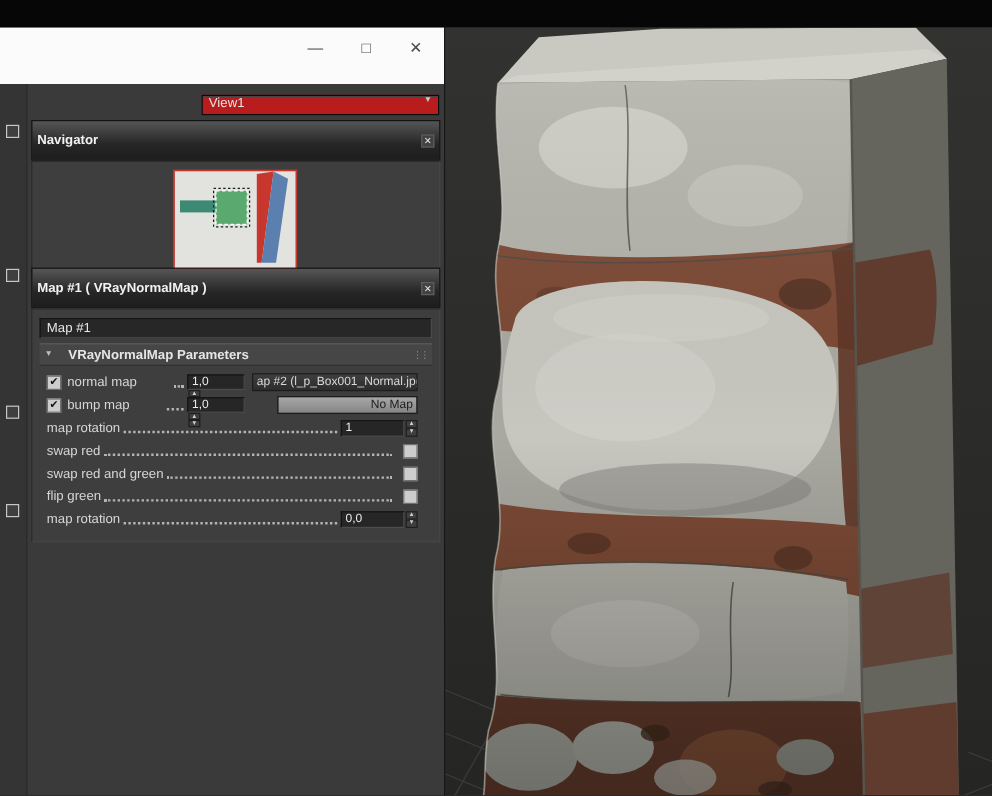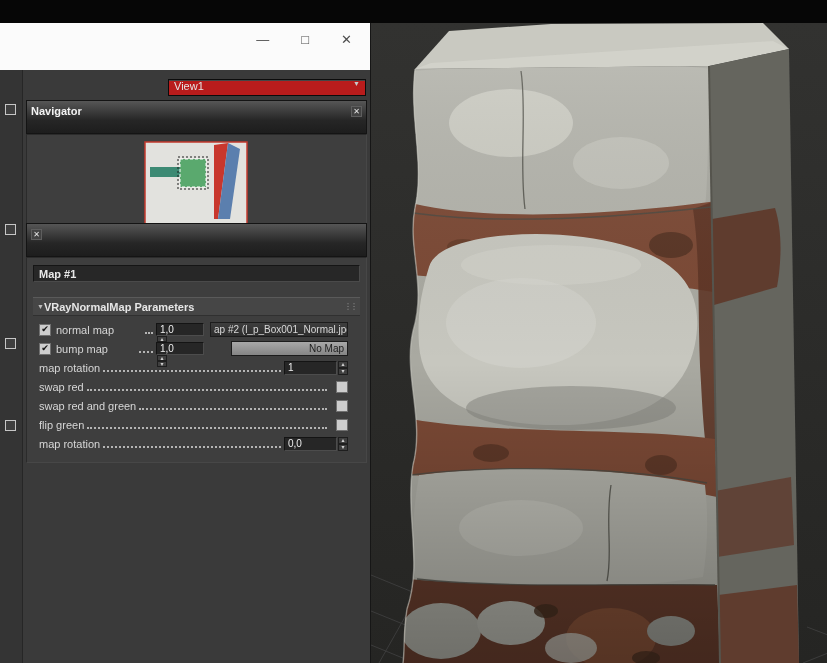--- a/index.html
+++ b/index.html
@@ -20,36 +20,36 @@
 
   
   .left-panel{position:absolute;left:23px;top:70px;width:347px;height:593px;background:#3a3a3a;}
 
   .view-dd{position:absolute;left:145px;top:9px;width:198px;height:17px;background:#b91c1c;border:1px solid #0c0c0c;
            box-shadow:inset 0 1px 0 #454545;display:flex;align-items:flex-start;box-sizing:border-box;color:#e4e4e4;
            font-size:11px;padding:0 5px;}
   .dd-label{flex:1;}
   .dd-arrow{font-size:7px;color:#c9c9c9;}
 
-  .panel-hdr{height:15px;background:linear-gradient(#565656,#262626 60%,#1d1d1d);display:flex;align-items:flex-end;
+  .panel-hdr{height:15px;background:linear-gradient(#565656,#262626 60%,#1d1d1d);display:flex;align-items:center;
              padding:16px 4px;color:#f2f2f2;font-size:11px;font-weight:bold;border:1px solid #141414;box-sizing:border-box;gap:4px;}
   .ph-title{flex:1;white-space:nowrap;overflow:hidden;}
   .ph-close{width:11px;height:11px;background:#424242;border:1px solid #5e5e5e;color:#e8e8e8;font-size:8px;line-height:9px;
             text-align:center;font-weight:normal;box-sizing:border-box;flex:0 0 auto;}
 
   .nav-panel{position:absolute;left:3px;top:30px;width:341px;}
   .nav-content{height:100px;background:#3e3e3e;border:1px solid;border-color:#2b2b2b #474747 #474747 #2b2b2b;position:relative;box-sizing:border-box;}
   .preview-box{position:absolute;left:117px;top:6px;width:104px;height:84px;}
 
   .map-panel{position:absolute;left:3px;top:153px;width:341px;}
   .map-body{background:#3e3e3e;border:1px solid;border-color:#2b2b2b #474747 #474747 #2b2b2b;padding:7px 4px 9px;box-sizing:border-box;}
   .name-field{display:block;width:calc(100% - 4px);margin:0 2px;height:17px;background:#272727;border:1px solid;
-              border-color:#151515 #4a4a4a #4a4a4a #151515;color:#e8e8e8;font-size:11px;padding:0 5px;box-sizing:border-box;font-family:inherit;font-weight:bold;}
-  .rollout{margin:15px 2px 0;height:17px;background:#464646;border-top:1px solid #5a5a5a;border-bottom:1px solid #303030;
-           display:flex;align-items:center;padding:0 4px;color:#e6e6e6;font-size:11px;font-weight:bold;gap:0;}
+              border-color:#151515 #4a4a4a #4a4a4a #151515;color:#e8e8e8;font-size:11px;padding:0 5px;box-sizing:border-box;font-family:inherit;}
+  .rollout{margin:4px 2px 0;height:17px;background:#464646;border-top:1px solid #5a5a5a;border-bottom:1px solid #303030;
+           display:flex;align-items:center;padding:0 4px;color:#e6e6e6;font-size:11px;font-weight:bold;gap:13px;}
   .ro-arrow{font-size:7px;color:#bdbdbd;font-weight:normal;}
   .ro-title{flex:1;}
   .ro-grip{font-size:8px;color:#9a9a9a;letter-spacing:-2px;font-weight:normal;}
 
   .params{padding:4px 14px 0 8px;}
   .prow{height:19px;display:flex;align-items:center;font-size:11px;color:#d6d6d6;}
   .cb{width:12px;height:12px;background:#cdcdcd;border:1px solid #707070;box-sizing:border-box;display:flex;align-items:center;
       justify-content:center;margin-right:5px;flex:0 0 auto;}
   .cb.end-cb{margin-right:0;margin-left:6px;}
   .ck{color:#111;font-size:9px;line-height:9px;}
@@ -118,20 +118,21 @@
             <rect x="36" y="18" width="26" height="28" fill="none" stroke="#ffffff" stroke-width="1" stroke-dasharray="3,2"></rect>
             <polygon points="70,4 84,2 74,78 70,78" fill="#c8372d"></polygon>
             <polygon points="84,2 96,8 86,78 74,78" fill="#5b7fae"></polygon>
           </svg>
         </div>
       </div>
     </div>
 
     <div class="map-panel">
       <div class="panel-hdr">
+        <span class="ph-title">Map #1  ( VRayNormalMap )</span>
         <span class="ph-close">✕</span>
       </div>
       <div class="map-body">
 
         <input class="name-field" type="text" value="Map #1" style="">
 
         <div class="rollout">
           <span class="ro-arrow">▼</span>
           <span class="ro-title">VRayNormalMap Parameters</span>
           <span class="ro-grip">⋮⋮</span>

